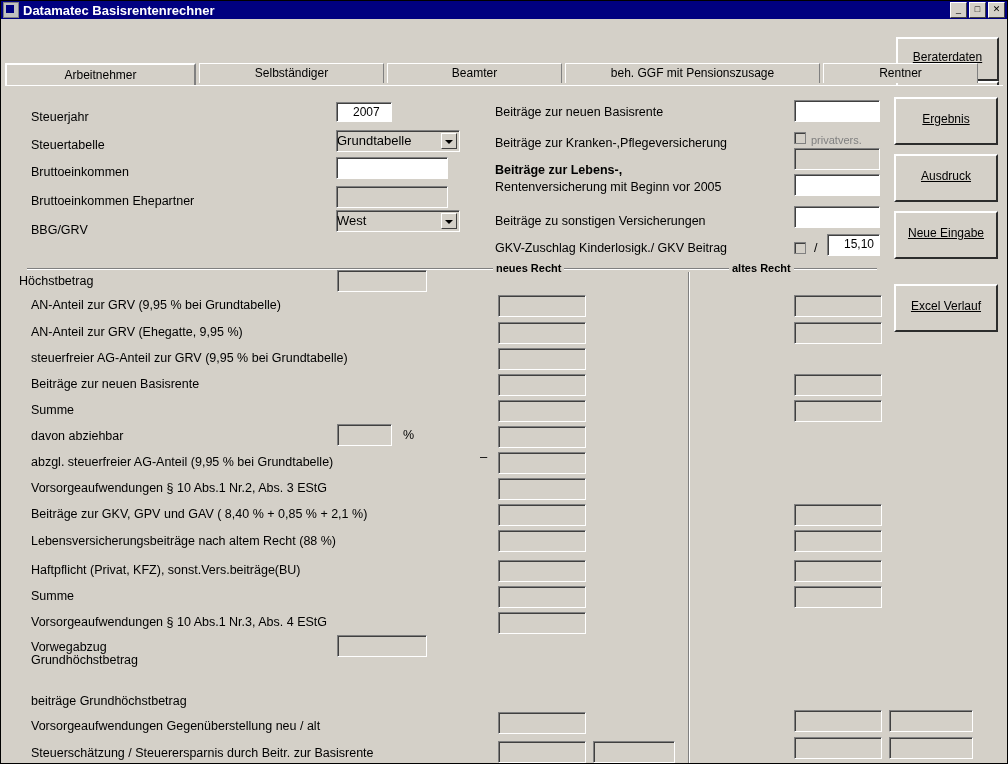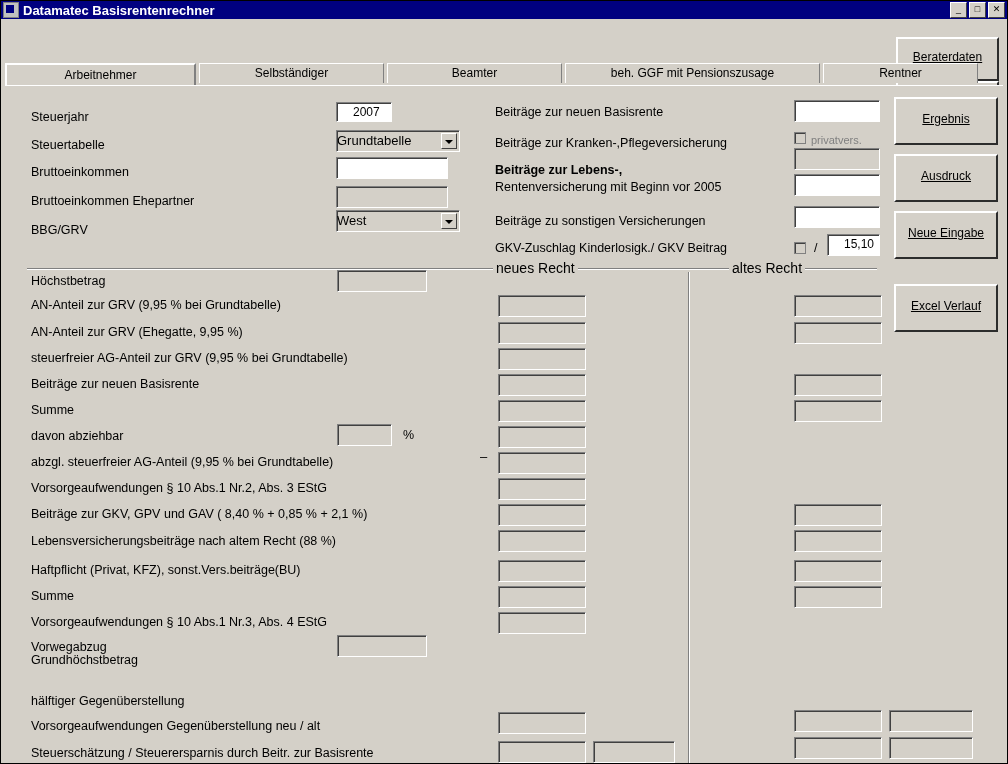--- a/index.html
+++ b/index.html
@@ -227,23 +227,24 @@
   }
   .vdivider {
     position: absolute;
     width: 0;
     border-left: 1px solid #808080;
     border-right: 1px solid #ffffff;
   }
   .grp-label {
     position: absolute;
     background: #d4d0c8;
-    font-size: 14px;
+    font-size: 11px;
     padding: 0 3px;
     line-height: 14px;
+    font-weight: bold;
   }
   .minus {
     position: absolute;
     font-size: 13px;
   }
 </style>
 </head>
 <body>
 
 <div class="window">
@@ -326,37 +327,37 @@
     <div class="btn side-btn" style="left:889px; top:68px;">Ausdruck</div>
     <div class="btn side-btn" style="left:889px; top:125px;">Neue Eingabe</div>
     <div class="btn side-btn" style="left:889px; top:198px;">Excel Verlauf</div>
 
     <div class="divider" style="left:22px; top:182px; width:460px;"></div>
     <div class="divider" style="left:482px; top:182px; width:390px;"></div>
     <div class="grp-label" style="left:488px; top:175px;">neues Recht</div>
     <div class="grp-label" style="left:724px; top:175px;">altes Recht</div>
     <div class="vdivider" style="left:683px; top:186px; height:492px;"></div>
 
-    <div class="lbl" style="left:26px; top:188px;">Höchstbetrag</div>
+    <div class="lbl" style="left:14px; top:188px;">Höchstbetrag</div>
     <div class="lbl" style="left:26px; top:212px;">AN-Anteil zur GRV (9,95 % bei Grundtabelle)</div>
     <div class="lbl" style="left:26px; top:239px;text-align:center;">AN-Anteil zur GRV (Ehegatte, 9,95 %)</div>
     <div class="lbl" style="left:26px; top:265px;">steuerfreier AG-Anteil zur GRV (9,95 % bei Grundtabelle)</div>
     <div class="lbl" style="left:26px; top:291px;">Beiträge zur neuen Basisrente</div>
     <div class="lbl" style="left:26px; top:317px;">Summe</div>
     <div class="lbl" style="left:26px; top:343px;">davon abziehbar</div>
     <div class="lbl" style="left:26px; top:369px;">abzgl. steuerfreier AG-Anteil (9,95 % bei Grundtabelle)</div>
     <div class="lbl" style="left:26px; top:395px;">Vorsorgeaufwendungen § 10 Abs.1 Nr.2, Abs. 3 EStG</div>
     <div class="lbl" style="left:26px; top:421px;">Beiträge zur GKV, GPV und GAV (  8,40  % + 0,85 % + 2,1 %)</div>
     <div class="lbl" style="left:26px; top:448px;">Lebensversicherungsbeiträge nach altem Recht (88 %)</div>
     <div class="lbl" style="left:26px; top:477px;">Haftpflicht (Privat, KFZ), sonst.Vers.beiträge(BU)</div>
     <div class="lbl" style="left:26px; top:503px;">Summe</div>
     <div class="lbl" style="left:26px; top:529px;">Vorsorgeaufwendungen § 10 Abs.1 Nr.3, Abs. 4 EStG</div>
     <div class="lbl" style="left:26px; top:554px;">Vorwegabzug</div>
     <div class="lbl" style="left:26px; top:567px;text-align:center;">Grundhöchstbetrag</div>
-    <div class="lbl" style="left:26px; top:608px;">hälftiger Gegenüberstellung</div>
+    <div class="lbl" style="left:26px; top:608px;">beiträge Grundhöchstbetrag</div>
     <div class="lbl" style="left:26px; top:633px;">Vorsorgeaufwendungen Gegenüberstellung  neu / alt</div>
     <div class="lbl" style="left:26px; top:660px;">Steuerschätzung / Steuerersparnis durch Beitr. zur Basisrente</div>
 
     <div class="field gray" style="left:332px; top:184px; width:90px; height:22px;"></div>
     <div class="field gray" style="left:332px; top:338px; width:55px; height:22px;"></div>
     <div class="lbl" style="left:398px; top:342px;">%</div>
     <div class="field gray" style="left:332px; top:549px; width:90px; height:22px;"></div>
     <div class="minus" style="left:475px; top:363px;">–</div>
 
     <div class="field gray" style="left:493px; top:209px; width:88px; height:22px;"></div>

